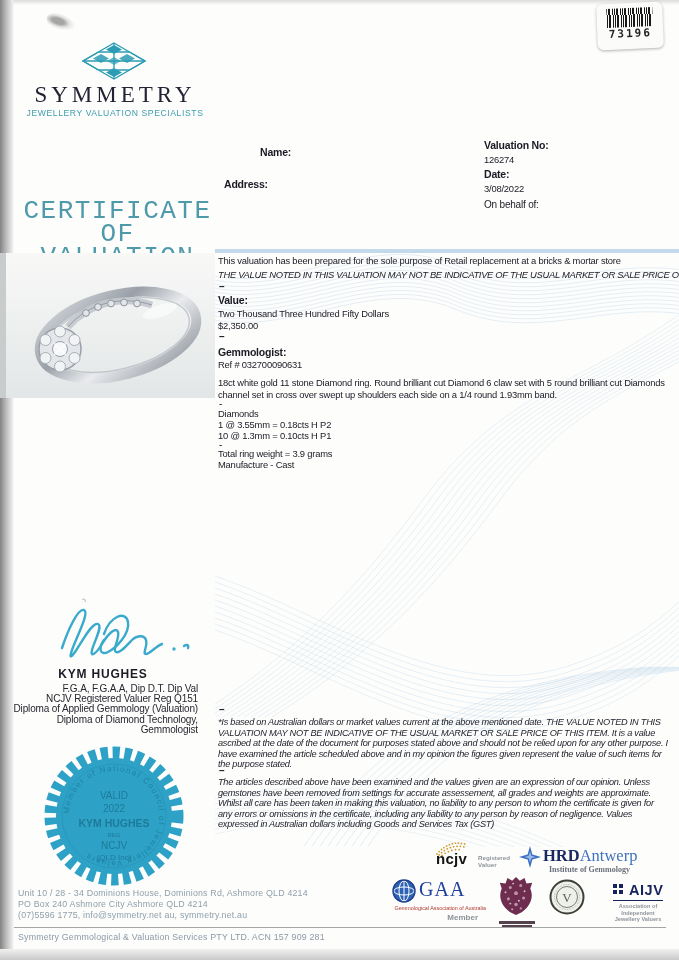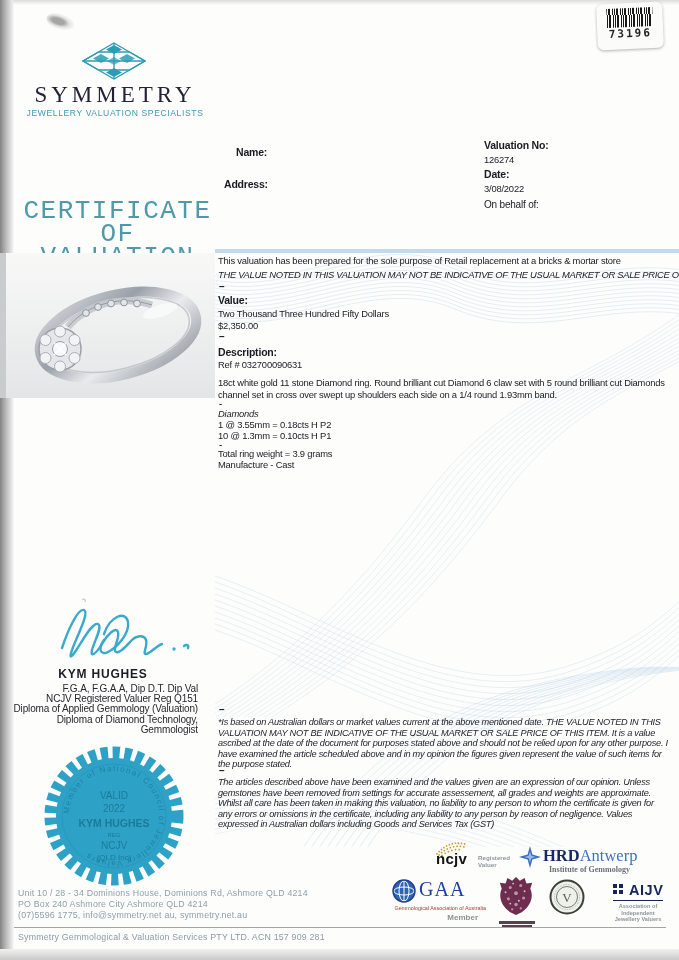--- a/index.html
+++ b/index.html
@@ -146,21 +146,21 @@
     </g>
   </svg>
   <div class="brand">SYMMETRY</div>
   <div class="brandtag">JEWELLERY VALUATION SPECIALISTS</div>
 
   <div class="sticker">
     <div class="barcode"></div>
     <div class="sticknum">73196</div>
   </div>
 
-  <div class="t b" style="left:212px;top:146px;padding-left:24px;">Name:</div>
+  <div class="t b" style="left:236px;top:146px;padding-left:24px;">Name:</div>
   <div class="t b" style="left:224px;top:178px;">Address:</div>
   <div class="t b" style="left:484px;top:139px;">Valuation No:</div>
   <div class="t" style="left:484px;top:154px;">126274</div>
   <div class="t b" style="left:484px;top:168px;">Date:</div>
   <div class="t" style="left:484px;top:183px;">3/08/2022</div>
   <div class="t" style="left:484px;top:199px;font-size:10px;">On behalf of:</div>
 
   <div class="certtitle">
     <div>CERTIFICATE</div>
     <div>OF VALUATION</div>
@@ -211,25 +211,25 @@
 
   <div class="t" style="left:218px;top:255px;">This valuation has been prepared for the sole purpose of Retail replacement at a bricks &amp; mortar store</div>
   <div class="t i" style="left:218px;top:269px;letter-spacing:-0.3px;">THE VALUE NOTED IN THIS VALUATION MAY NOT BE INDICATIVE OF THE USUAL MARKET OR SALE PRICE OF THIS ITEM *</div>
   <div class="dash" style="left:219px;top:282px;">–</div>
 
   <div class="t b" style="left:218px;top:294px;">Value:</div>
   <div class="t" style="left:218px;top:308px;">Two Thousand Three Hundred Fifty Dollars</div>
   <div class="t" style="left:218px;top:320px;">$2,350.00</div>
   <div class="dash" style="left:219px;top:332px;">–</div>
 
-  <div class="t b" style="left:218px;top:346px;">Description:</div>
+  <div class="t b" style="left:218px;top:346px;">Gemmologist:</div>
   <div class="t" style="left:218px;top:359px;">Ref # 032700090631</div>
   <div class="t wrap" style="left:218px;top:377px;">18ct white gold 11 stone Diamond ring. Round brilliant cut Diamond 6 claw set with 5 round brilliant cut Diamonds channel set in cross over swept up shoulders each side on a 1/4 round 1.93mm band.</div>
   <div class="dash" style="left:219px;top:399px;font-weight:normal;">-</div>
-  <div class="t" style="left:218px;top:408px;font-style:italic;">Diamonds</div>
+  <div class="t" style="left:218px;top:408px;">Diamonds</div>
   <div class="t" style="left:218px;top:419px;">1 @ 3.55mm = 0.18cts H P2</div>
   <div class="t" style="left:218px;top:430px;">10 @ 1.3mm = 0.10cts H P1</div>
   <div class="dash" style="left:219px;top:440px;font-weight:normal;">-</div>
   <div class="t" style="left:218px;top:448px;">Total ring weight = 3.9 grams</div>
   <div class="t" style="left:218px;top:459px;">Manufacture - Cast</div>
 
   <div class="dash" style="left:219px;top:705px;">–</div>
   <div class="legal" style="left:218px;top:717px;">*Is based on Australian dollars or market values current at the above mentioned date. THE VALUE NOTED IN THIS VALUATION MAY NOT BE INDICATIVE OF THE USUAL MARKET OR SALE PRICE OF THIS ITEM. It is a value ascribed at the date of the document for purposes stated above and should not be relied upon for any other purpose. I have examined the article scheduled above and in my opinion the figures given represent the value of such items for the purpose stated.</div>
   <div class="dash" style="left:219px;top:766px;">–</div>
   <div class="legal" style="left:218px;top:777px;">The articles described above have been examined and the values given are an expression of our opinion. Unless gemstones have been removed from settings for accurate assessement, all grades and weights are approximate. Whilst all care has been taken in making this valuation, no liability to any person to whom the certificate is given for any errors or omissions in the certificate, including any liability to any person by reason of negligence. Values expressed in Australian dollars including Goods and Services Tax (GST)</div>

